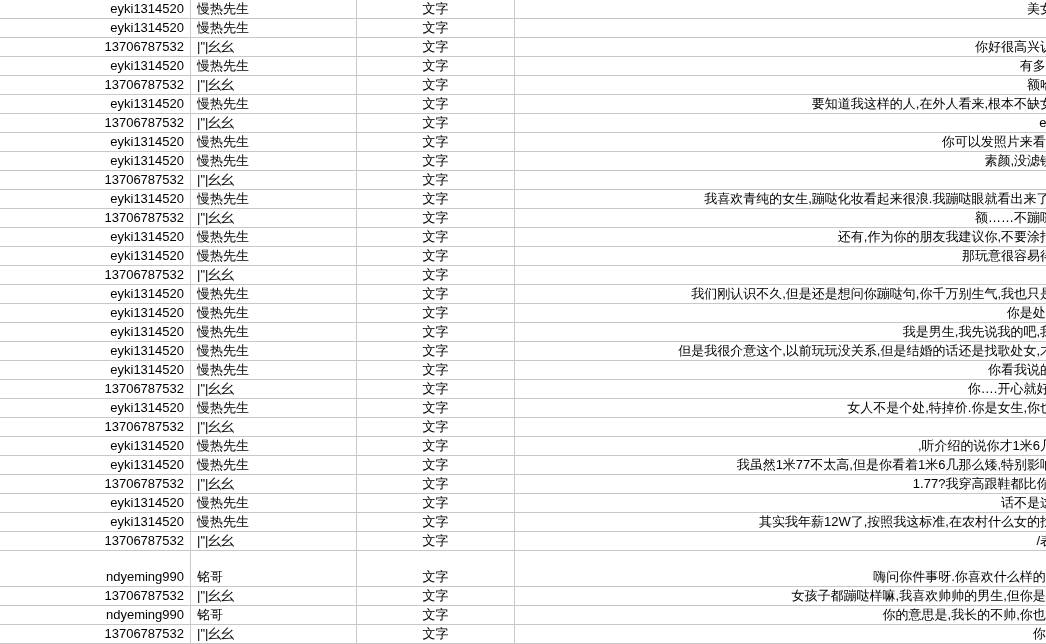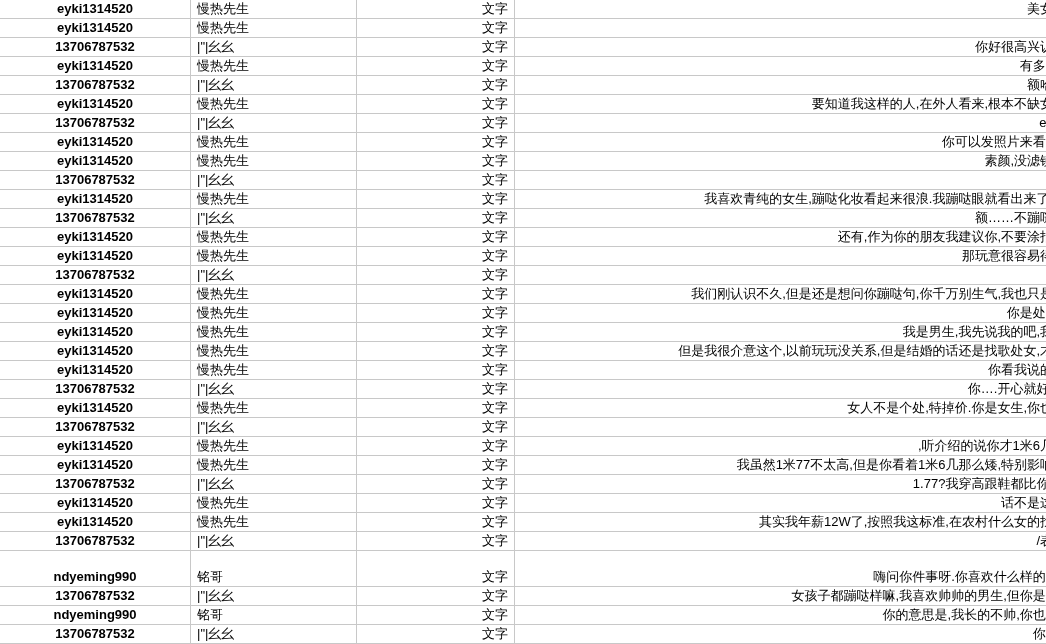--- a/index.html
+++ b/index.html
@@ -24,30 +24,29 @@
     border-right: 1px solid #c8c8c8;
     font-size: 13px;
     height: 18px;
     line-height: 18px;
     padding: 0 6px;
     white-space: nowrap;
     overflow: hidden;
   }
   td.col-account {
     width: 178px;
-    text-align: center;
-    font-weight: bold;
+    text-align: right;
   }
   td.col-nick {
     width: 153px;
     text-align: left;
   }
   td.col-type {
     width: 145px;
-    text-align: right;
+    text-align: center;
   }
   td.col-content {
     width: 558px;
     text-align: right;
     border-right: none;
     padding-right: 10px;
   }
   tr.spacer-row td {
     border-bottom: none;
     border-right: 1px solid #c8c8c8;

